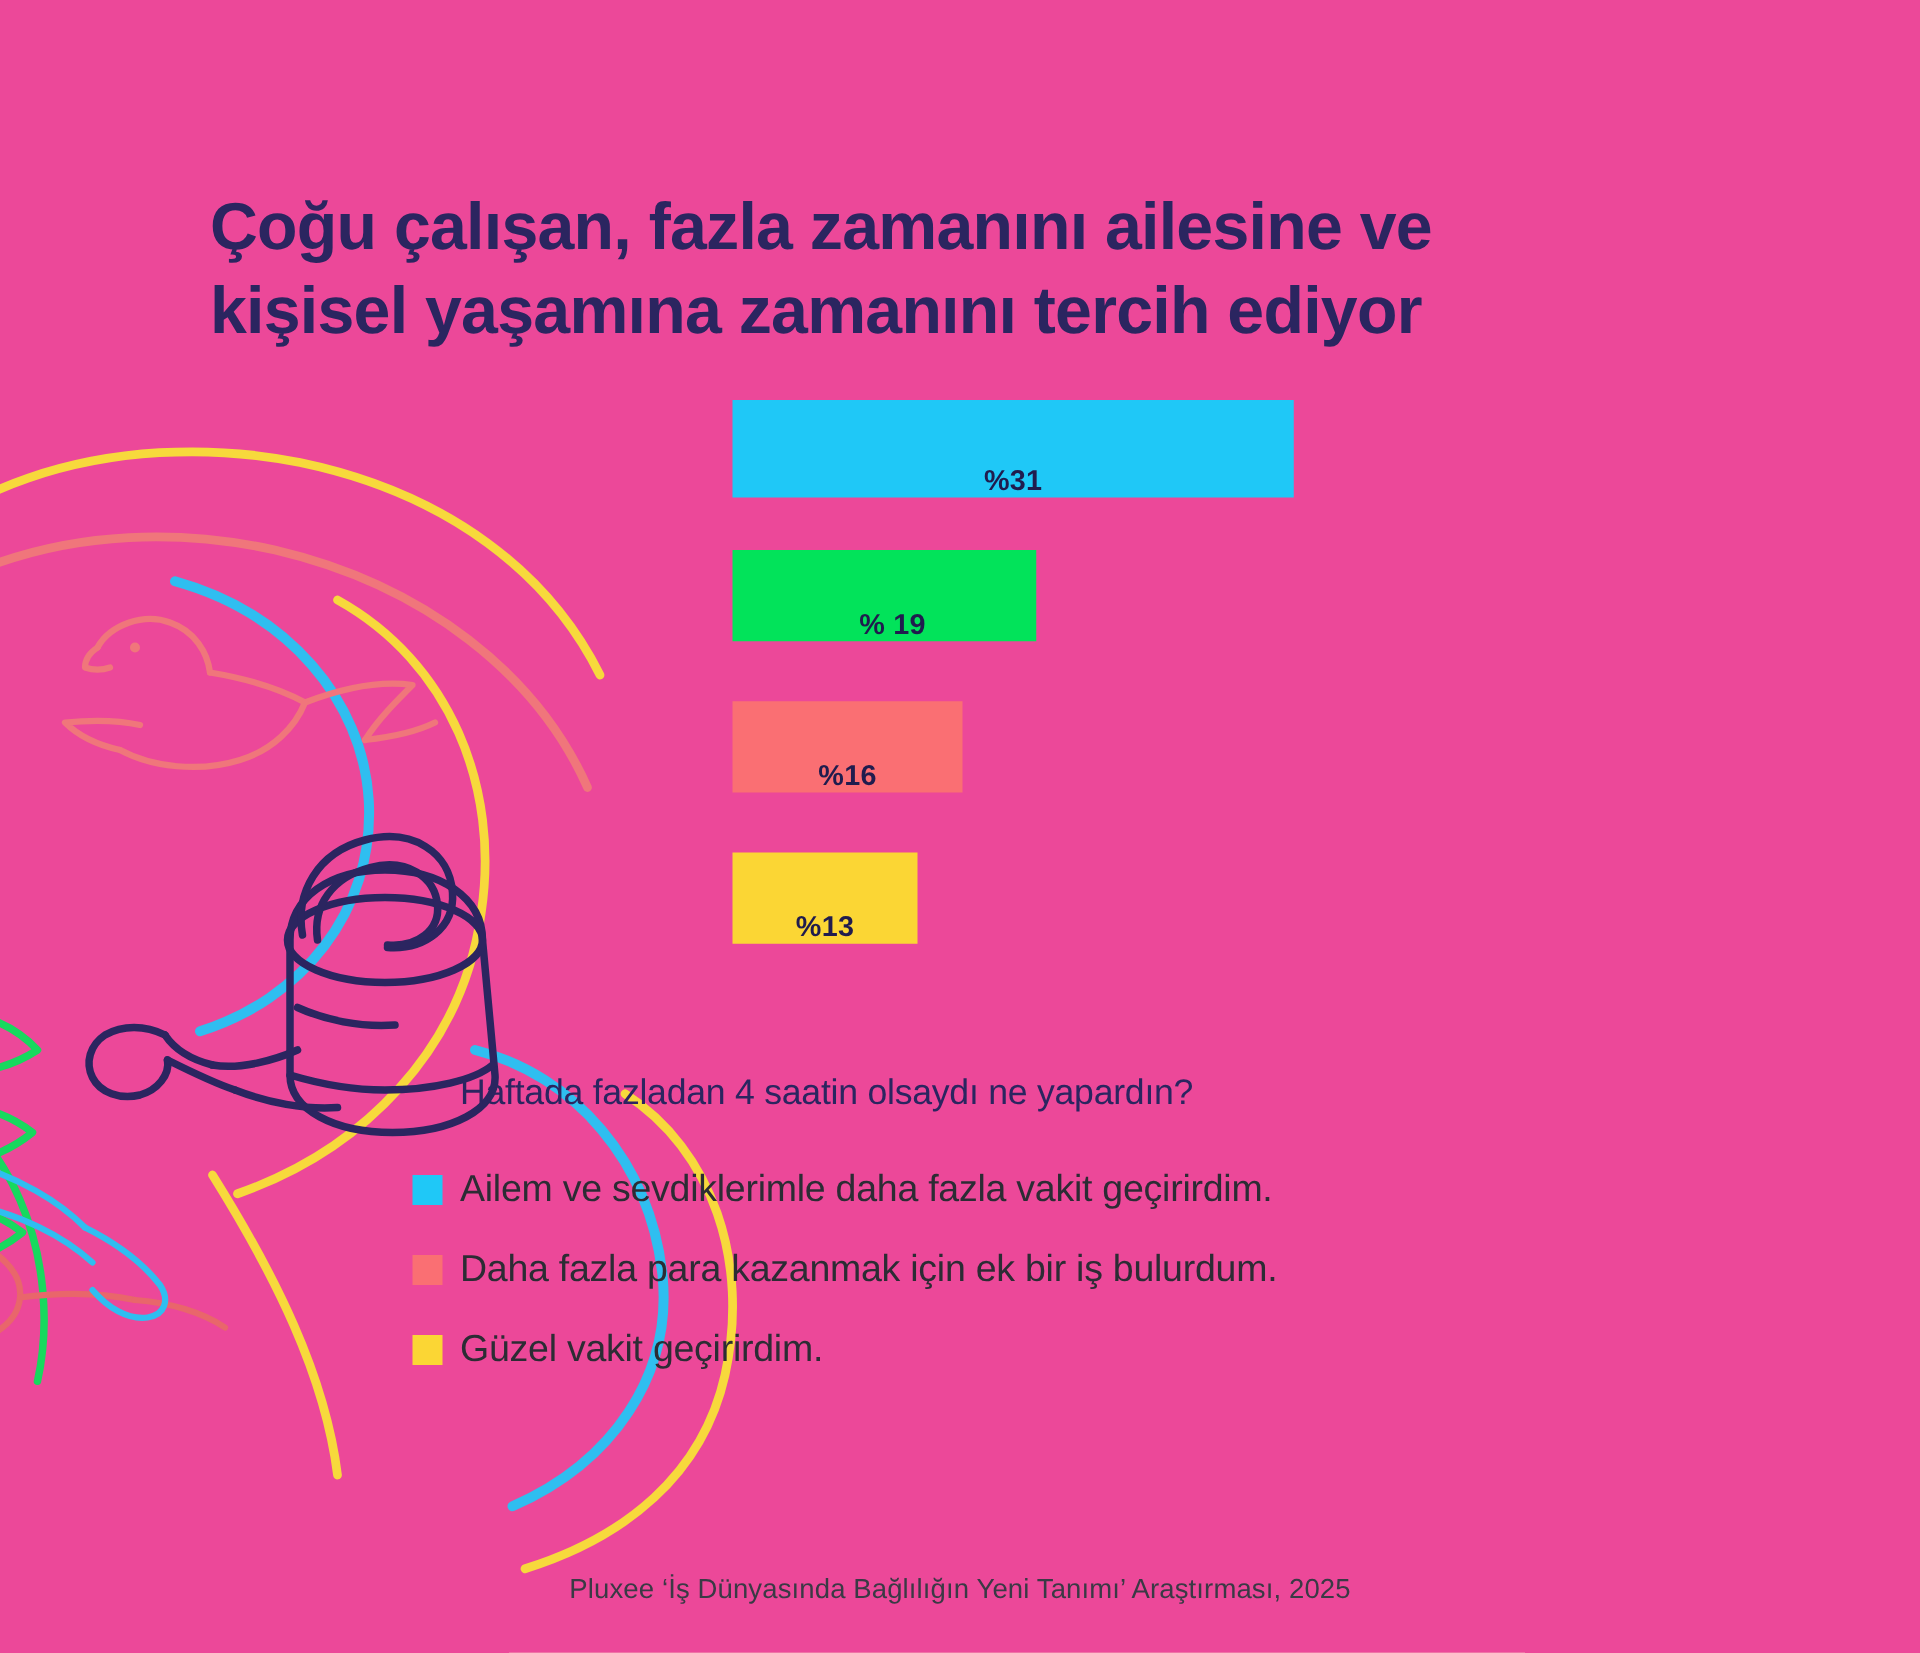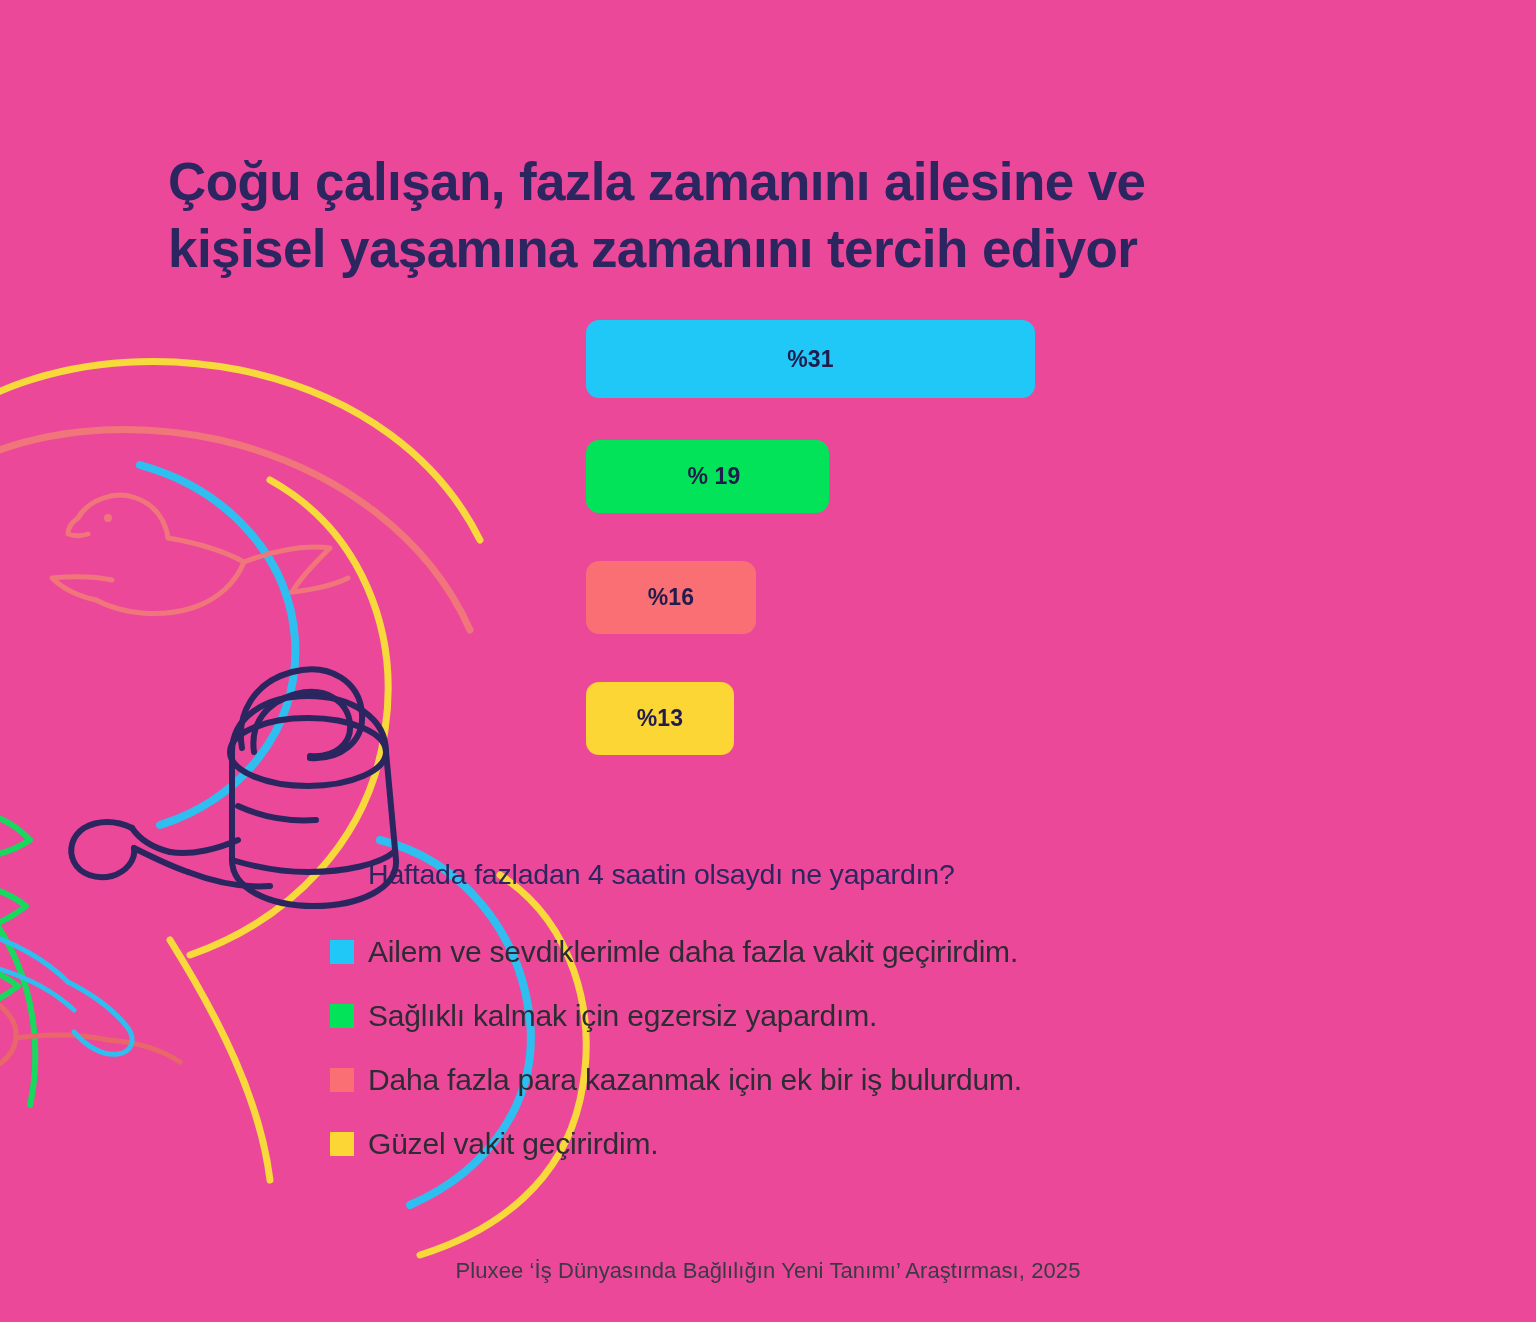--- a/index.html
+++ b/index.html
@@ -51,24 +51,23 @@
   
   #chart {
     position: absolute;
     left: 586px;
     top: 320px;
   }
   .bar-row { position: relative; }
   .bar {
     position: relative;
     display: flex;
-    align-items: center;
+    align-items: flex-end;
     justify-content: center;
     box-sizing: border-box;
-    border-radius: 13px;
   }
   .bar-label {
     color: #201C4E;
     font-weight: bold;
     font-size: 23px;
     letter-spacing: 0.2px;
   }
 
   
   #legend-heading {
@@ -237,21 +236,21 @@
       </div>
     </div>
 
     <div class="bar-row" style="margin-bottom:48px;">
       <div class="bar" style="width: 243px; height: 73px; background: rgb(2, 227, 90); padding-left: 13px;">
         <span class="bar-label">% 19</span>
       </div>
     </div>
 
     <div class="bar-row" style="margin-bottom:48px;">
-      <div class="bar" style="width: 170px; height: 73px; background: rgb(250, 111, 115);">
+      <div class="bar" style="width: 184px; height: 73px; background: rgb(250, 111, 115);">
         <span class="bar-label">%16</span>
       </div>
     </div>
 
     <div class="bar-row">
       <div class="bar" style="width: 148px; height: 73px; background: rgb(251, 214, 52);">
         <span class="bar-label">%13</span>
       </div>
     </div>
 
@@ -259,24 +258,20 @@
 
   <div id="legend-heading">Haftada fazladan 4 saatin olsaydı ne yapardın?</div>
 
   <div id="legend">
 
     <div class="legend-item">
       <span class="legend-swatch" style="background: rgb(31, 200, 247);"></span>
       <span class="legend-text">Ailem ve sevdiklerimle daha fazla vakit geçirirdim.</span>
     </div>
 
-    <div class="legend-item">
-      <span class="legend-swatch" style="background: rgb(2, 227, 90);"></span>
-      <span class="legend-text">Sağlıklı kalmak için egzersiz yapardım.</span>
-    </div>
 
     <div class="legend-item">
       <span class="legend-swatch" style="background: rgb(250, 111, 115);"></span>
       <span class="legend-text">Daha fazla para kazanmak için ek bir iş bulurdum.</span>
     </div>
 
     <div class="legend-item">
       <span class="legend-swatch" style="background: rgb(251, 214, 52);"></span>
       <span class="legend-text">Güzel vakit geçirirdim.</span>
     </div>

